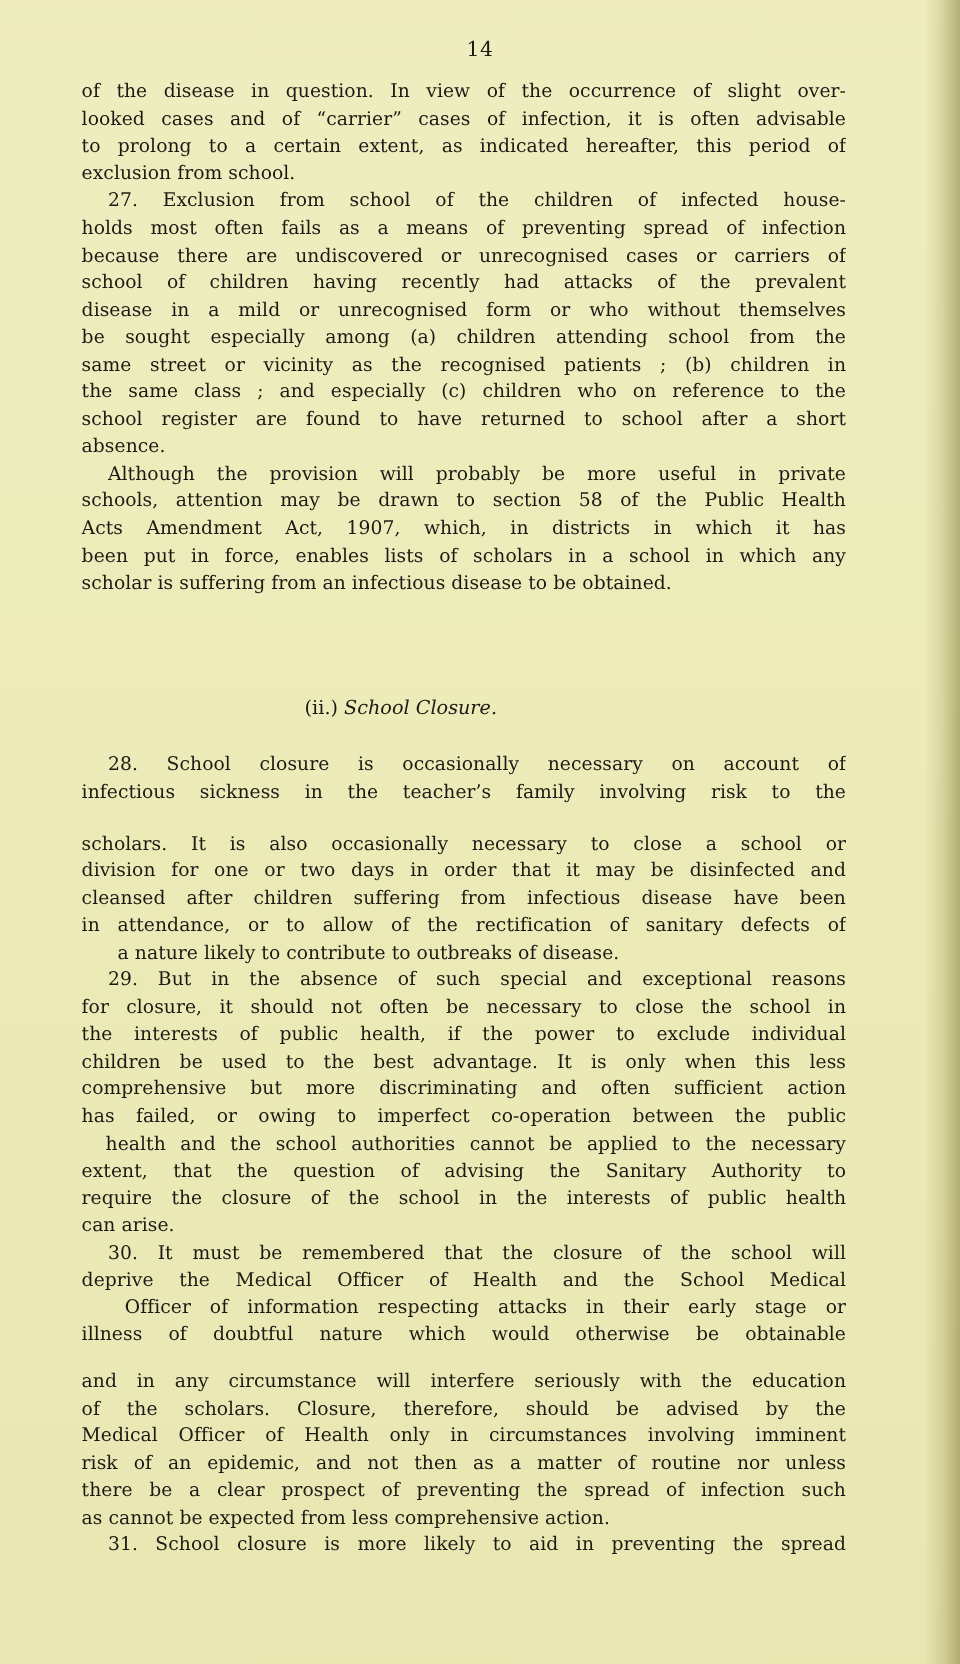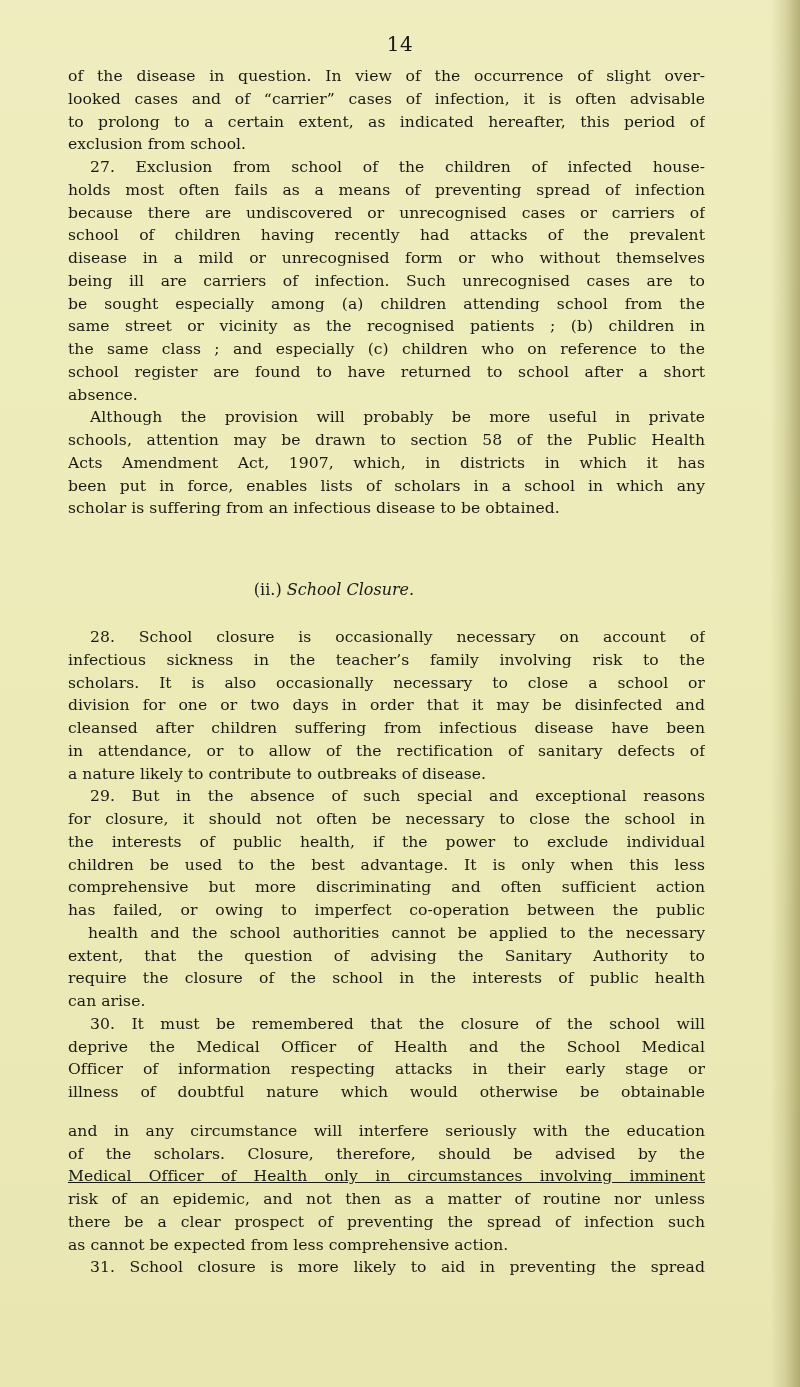--- a/index.html
+++ b/index.html
@@ -11,21 +11,21 @@
     color:#1a1a14;
   }
   .page-bg {
     position:absolute; inset:0;
     background:
       linear-gradient(to right, rgba(0,0,0,0) 0px, rgba(0,0,0,0) 770px, rgba(120,110,40,0.18) 785px, rgba(110,100,30,0.45) 800px),
       linear-gradient(to bottom, #efedbf 0%, #ecebb8 50%, #e9e6b2 100%);
   }
   .page-number {
     position:absolute; left:0; width:800px; top:32px;
-    text-align:center; font-size:20px; letter-spacing:0.5px;
+    text-align:center; font-size:17px; letter-spacing:0.5px;
   }
   .text-block {
     position:absolute; left:68px; width:637px;
     font-size:15.6px; line-height:22.75px;
     text-align:justify; text-align-last:justify;
     letter-spacing:0.05px;
   }
   .line { display:block; white-space:nowrap; height:22.75px; text-align:justify; text-align-last:justify; }
   .line.last { text-align-last:left; }
   .line.indent { padding-left:22px; }
@@ -45,60 +45,59 @@
 <div class="text-block" style="top:65px;">
   <span class="line" style="white-space: normal; overflow: hidden;">of the disease in question.  In view of the occurrence of slight over-</span>
   <span class="line" style="white-space: normal; overflow: hidden;">looked cases and of “carrier” cases of infection, it is often advisable</span>
   <span class="line" style="white-space: normal; overflow: hidden;">to prolong to a certain extent, as indicated hereafter, this period of</span>
   <span class="line last" style="white-space: normal; overflow: hidden;">exclusion from school.</span>
   <span class="line indent" style="white-space: normal; overflow: hidden;">27. Exclusion from school of the children of infected house-</span>
   <span class="line" style="white-space: normal; overflow: hidden;">holds most often fails as a means of preventing spread of infection</span>
   <span class="line" style="white-space: normal; overflow: hidden;">because there are undiscovered or unrecognised cases or carriers of</span>
   <span class="line" style="white-space: normal; overflow: hidden;">school of children having recently had attacks of the prevalent</span>
   <span class="line" style="white-space: normal; overflow: hidden;">disease in a mild or unrecognised form or who without themselves</span>
-  <span class="line" style="white-space: normal; overflow: hidden;">being ill are carriers of infection.  Such unrecognised cases are to</span>
   <span class="line" style="white-space: normal; overflow: hidden;">be sought especially among (a) children attending school from the</span>
   <span class="line" style="white-space: normal; overflow: hidden;">same street or vicinity as the recognised patients ; (b) children in</span>
   <span class="line" style="white-space: normal; overflow: hidden;">the same class ; and especially (c) children who on reference to the</span>
   <span class="line" style="white-space: normal; overflow: hidden;">school register are found to have returned to school after a short</span>
   <span class="line last" style="white-space: normal; overflow: hidden;">absence.</span>
   <span class="line indent" style="white-space: normal; overflow: hidden;">Although the provision will probably be more useful in private</span>
   <span class="line" style="white-space: normal; overflow: hidden;">schools, attention may be drawn to section 58 of the Public Health</span>
   <span class="line" style="white-space: normal; overflow: hidden;">Acts Amendment Act, 1907, which, in districts in which it has</span>
   <span class="line" style="white-space: normal; overflow: hidden;">been put in force, enables lists of scholars in a school in which any</span>
   <span class="line last" style="white-space: normal; overflow: hidden;">scholar is suffering from an infectious disease to be obtained.</span>
 </div>
 
 <div class="heading">
   <span>(ii.)</span>
   <span class="it">School Closure.</span>
 </div>
 
 <div class="text-block" style="top:626px;">
   <span class="line indent" style="white-space: normal; overflow: hidden;">28. School closure is occasionally necessary on account of</span>
   <span class="line" style="white-space: normal; overflow: hidden;">infectious sickness in the teacher’s family involving risk to the</span>
-  <span class="line" style="white-space: normal; overflow: hidden;">scholars.  It is also occasionally necessary to close a school or</span>
+  <span class="line" style="white-space: normal; overflow: hidden; margin-top: 20px;">scholars.  It is also occasionally necessary to close a school or</span>
   <span class="line" style="white-space: normal; overflow: hidden;">division for one or two days in order that it may be disinfected and</span>
   <span class="line" style="white-space: normal; overflow: hidden;">cleansed after children suffering from infectious disease have been</span>
   <span class="line" style="white-space: normal; overflow: hidden;">in attendance, or to allow of the rectification of sanitary defects of</span>
-  <span class="line last" style="white-space: normal; overflow: hidden;">a nature likely to contribute to outbreaks of disease.</span>
+  <span class="line last" style="white-space: normal; overflow: hidden; margin-left: 30px;">a nature likely to contribute to outbreaks of disease.</span>
   <span class="line indent" style="white-space: normal; overflow: hidden;">29. But in the absence of such special and exceptional reasons</span>
   <span class="line" style="white-space: normal; overflow: hidden;">for closure, it should not often be necessary to close the school in</span>
   <span class="line" style="white-space: normal; overflow: hidden;">the interests of public health, if the power to exclude individual</span>
   <span class="line" style="white-space: normal; overflow: hidden;">children be used to the best advantage.  It is only when this less</span>
   <span class="line" style="white-space: normal; overflow: hidden;">comprehensive but more discriminating and often sufficient action</span>
   <span class="line" style="white-space: normal; overflow: hidden;">has failed, or owing to imperfect co-operation between the public</span>
   <span class="line" style="white-space: normal; overflow: hidden; margin-left: 20px;">health and the school authorities cannot be applied to the necessary</span>
   <span class="line" style="white-space: normal; overflow: hidden;">extent, that the question of advising the Sanitary Authority to</span>
   <span class="line" style="white-space: normal; overflow: hidden;">require the closure of the school in the interests of public health</span>
   <span class="line last" style="white-space: normal; overflow: hidden;">can arise.</span>
   <span class="line indent" style="white-space: normal; overflow: hidden;">30. It must be remembered that the closure of the school will</span>
   <span class="line" style="white-space: normal; overflow: hidden;">deprive the Medical Officer of Health and the School Medical</span>
-  <span class="line" style="white-space: normal; overflow: hidden;">Officer of information respecting attacks in their early stage or</span>
+  <span class="line" style="white-space: normal; overflow: hidden; margin-left: 36px;">Officer of information respecting attacks in their early stage or</span>
   <span class="line" style="white-space: normal; overflow: hidden;">illness of doubtful nature which would otherwise be obtainable</span>
   <span class="line" style="white-space: normal; overflow: hidden; margin-top: 16px;">and in any circumstance will interfere seriously with the education</span>
   <span class="line" style="white-space: normal; overflow: hidden;">of the scholars.  Closure, therefore, should be advised by the</span>
-  <span class="line" style="white-space: normal; overflow: hidden; text-decoration: underline;">Medical Officer of Health only in circumstances involving imminent</span>
+  <span class="line" style="white-space: normal; overflow: hidden;">Medical Officer of Health only in circumstances involving imminent</span>
   <span class="line" style="white-space: normal; overflow: hidden;">risk of an epidemic, and not then as a matter of routine nor unless</span>
   <span class="line" style="white-space: normal; overflow: hidden;">there be a clear prospect of preventing the spread of infection such</span>
   <span class="line last" style="white-space: normal; overflow: hidden;">as cannot be expected from less comprehensive action.</span>
   <span class="line indent" style="white-space: normal; overflow: hidden;">31. School closure is more likely to aid in preventing the spread</span>
 </div>
 
 </body></html>

